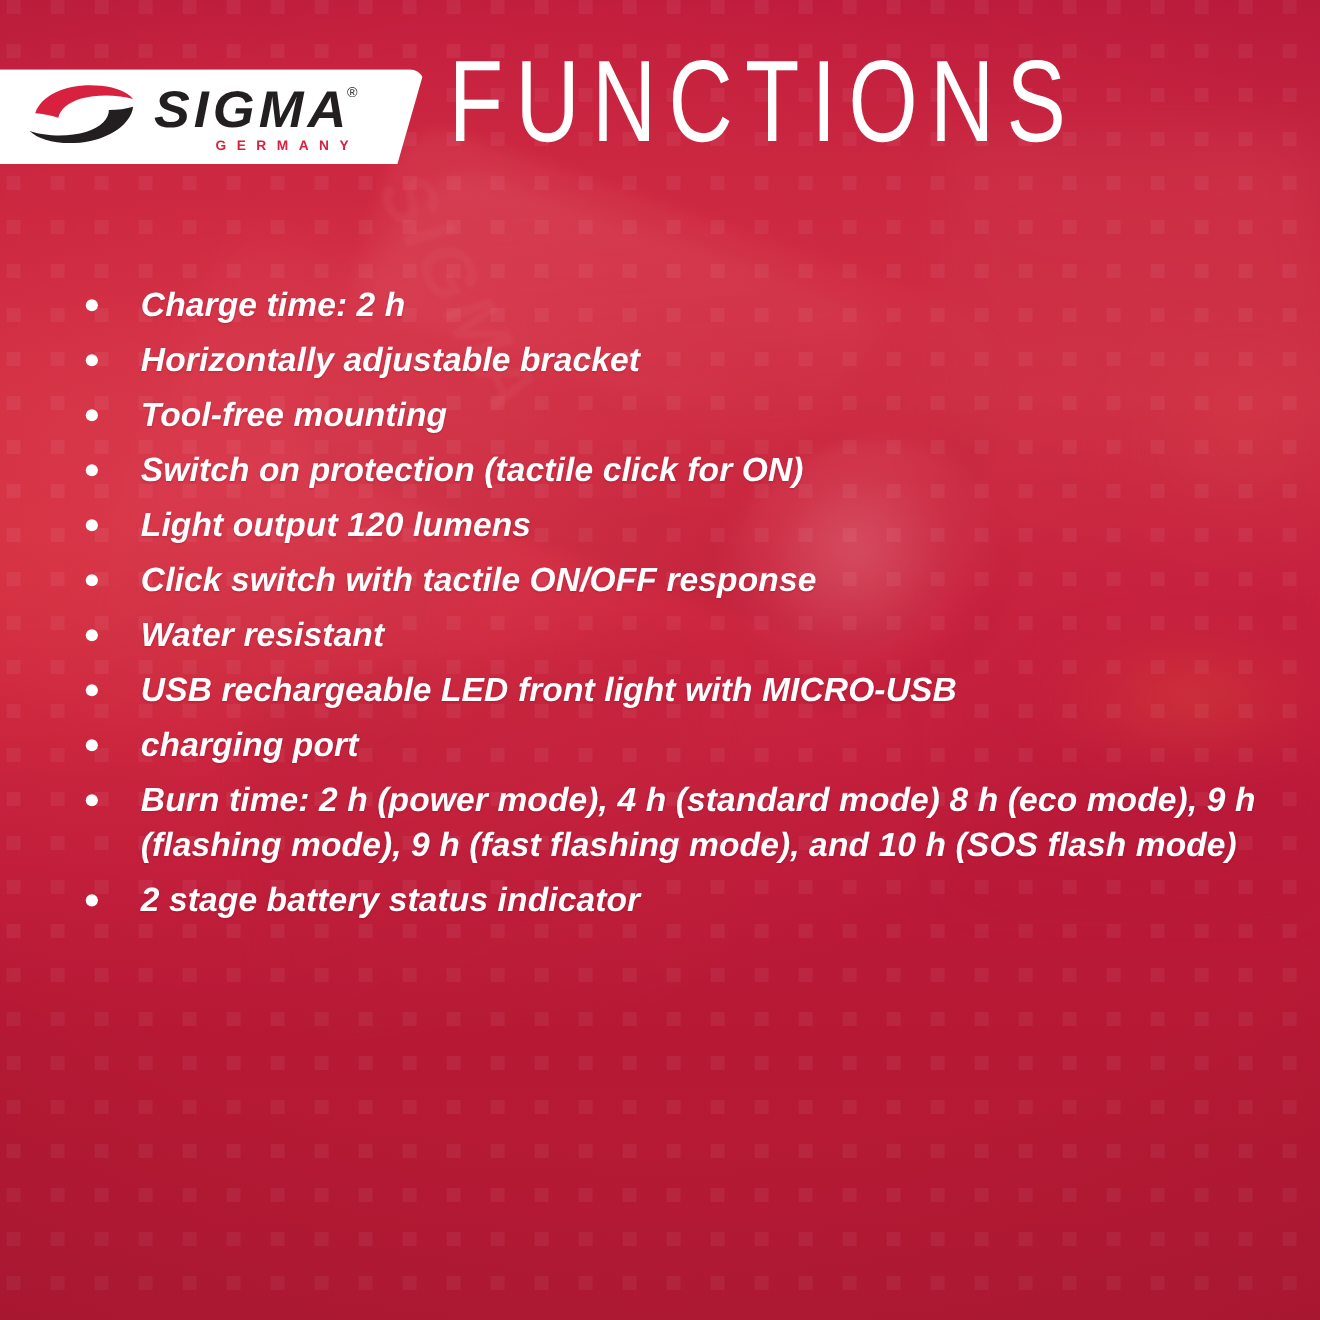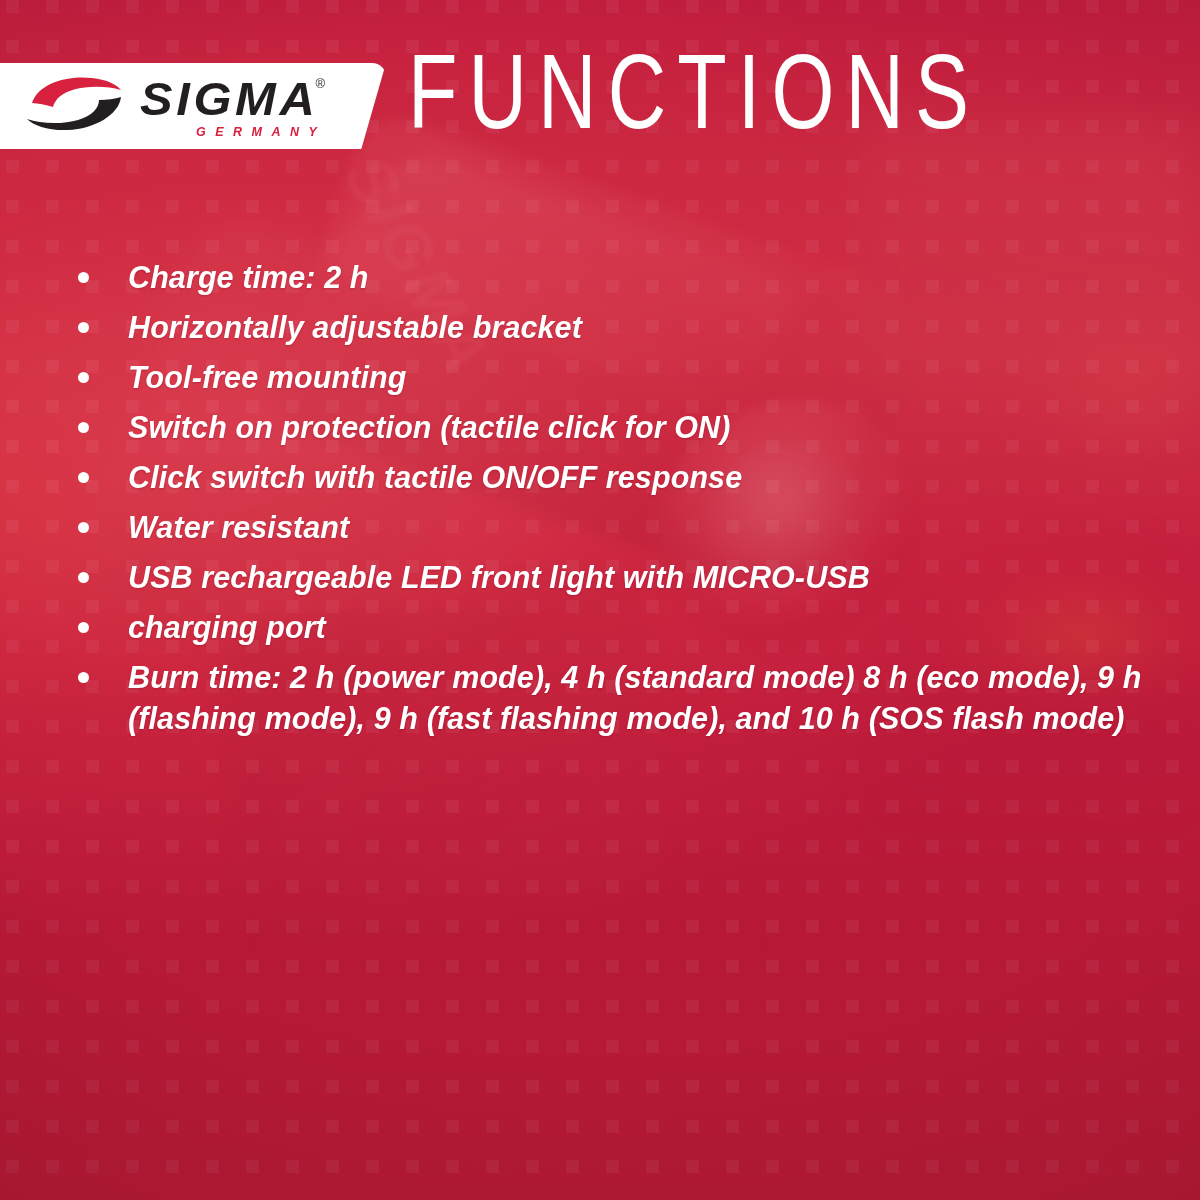--- a/index.html
+++ b/index.html
@@ -219,21 +219,20 @@
     margin-left: 4px;
     margin-top: 2px;
     line-height: 1;
   }
   .logo-germany {
     position: absolute;
     left: 196px;
     top: 62px;
     font-size: 12.5px;
     font-weight: 700;
-    font-style: italic;
     letter-spacing: 9.5px;
     color: #d8203f;
   }
   .page-title {
     position: absolute;
     left: 408px;
     top: 40px;
     font-size: 94px;
     line-height: 1;
     font-weight: 300;
@@ -325,20 +324,22 @@
     </div>
 
     <div class="page-title">FUNCTIONS</div>
   </div>
 
   <ul class="features">
     <li class="feature">Charge time: 2 h</li>
     <li class="feature">Horizontally adjustable bracket</li>
     <li class="feature">Tool-free mounting</li>
     <li class="feature">Switch on protection (tactile click for ON)</li>
+    <li class="feature">Light output 120 lumens</li>
     <li class="feature">Click switch with tactile ON/OFF response</li>
     <li class="feature">Water resistant</li>
     <li class="feature">USB rechargeable LED front light with MICRO-USB</li>
     <li class="feature">charging port</li>
     <li class="feature wide">Burn time: 2 h (power mode), 4 h (standard mode) 8 h (eco mode), 9 h (flashing mode), 9 h (fast flashing mode), and 10 h (SOS flash mode)</li>
+    <li class="feature">2 stage battery status indicator</li>
   </ul>
 
 </div>
 
 </body></html>

